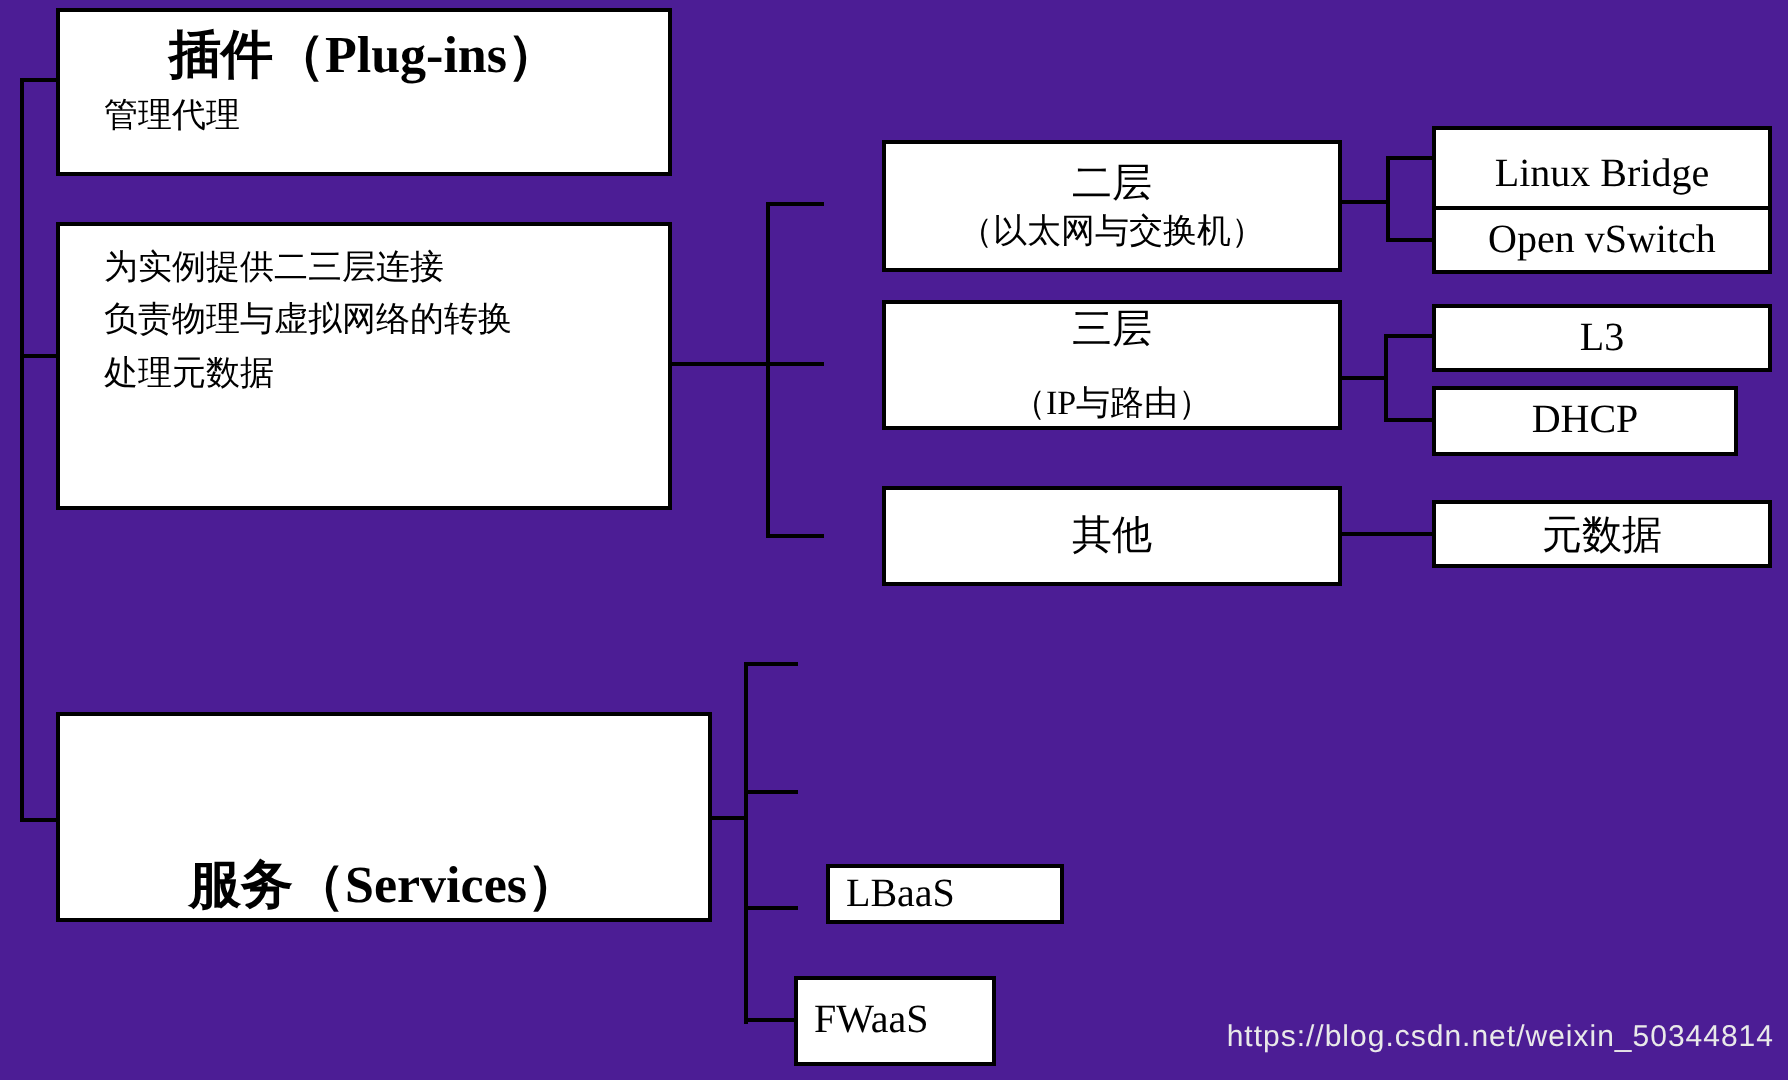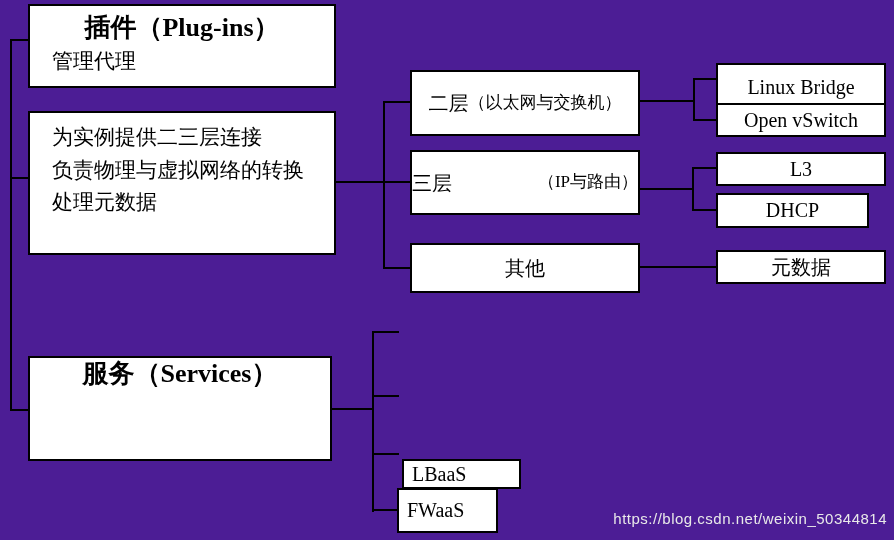--- a/index.html
+++ b/index.html
@@ -30,37 +30,38 @@
   .vline { width: 2px; }
 
   .title-lg {
     font-size: 26px;
     font-weight: bold;
     text-align: center;
     line-height: 1.25;
     white-space: nowrap;
   }
   .sub-sm {
-    font-size: 21px;
+    font-size: 17px;
     line-height: 1.55;
     white-space: nowrap;
   }
   .pad-left { padding-left: 22px; }
 
   .node-plugins  { left: 28px; top: 4px;   width: 308px; height: 84px;  padding-top: 6px; }
   .node-agents   { left: 28px; top: 111px; width: 308px; height: 144px; padding-top: 8px; }
   .node-services {
-    left: 28px; top: 356px; width: 304px; height: 105px;
-    display: flex; align-items: flex-start; justify-content: center; font-family: Liberation Serif, serif;
+    left: 28px; top: 356px; width: 328px; height: 105px;
+    display: flex; align-items: flex-end; justify-content: center; font-family: Liberation Serif, serif;
   }
 
   .mid-box {
-    display: flex; flex-direction: row;
+    display: flex; flex-direction: column;
     align-items: center; justify-content: center;
     text-align: center;
+    margin-left: 31px;
   }
   .mid-title { font-size: 20px; line-height: 1.3; white-space: nowrap; }
   .mid-sub   { font-size: 17px; line-height: 1.3; white-space: nowrap; }
 
   .node-layer2 { left: 410px; top: 70px;  width: 230px; height: 66px; }
   .node-layer3 { left: 410px; top: 150px; width: 230px; height: 65px; justify-content: space-between; }
   .node-other  { left: 410px; top: 243px; width: 230px; height: 50px; }
 
   .leaf-box {
     display: flex; align-items: center; justify-content: center;
@@ -72,21 +73,21 @@
   .node-dhcp         { left: 716px; top: 193px; width: 153px; height: 35px; }
   .node-metadata     { left: 716px; top: 250px; width: 170px; height: 34px; }
 
   .svc-box {
     display: flex; align-items: center;
     padding-left: 8px;
     font-size: 20px; white-space: nowrap;
   }
   .node-routing { left: 397px; top: 310px; width: 119px; height: 45px; }
   .node-vpnaas  { left: 397px; top: 373px; width: 119px; height: 46px; }
-  .node-lbaas   { left: 402px; top: 432px; width: 119px; height: 30px; margin-top: 27px; }
+  .node-lbaas   { left: 413px; top: 432px; width: 119px; height: 30px; }
   .node-fwaas   { left: 397px; top: 488px; width: 101px; height: 45px; }
 
   .watermark {
     position: absolute;
     top: 510px;
     right: 7px;
     font-family: "Liberation Sans", "DejaVu Sans", sans-serif;
     font-size: 15px;
     color: #e9e9e9;
     letter-spacing: 0.5px;

